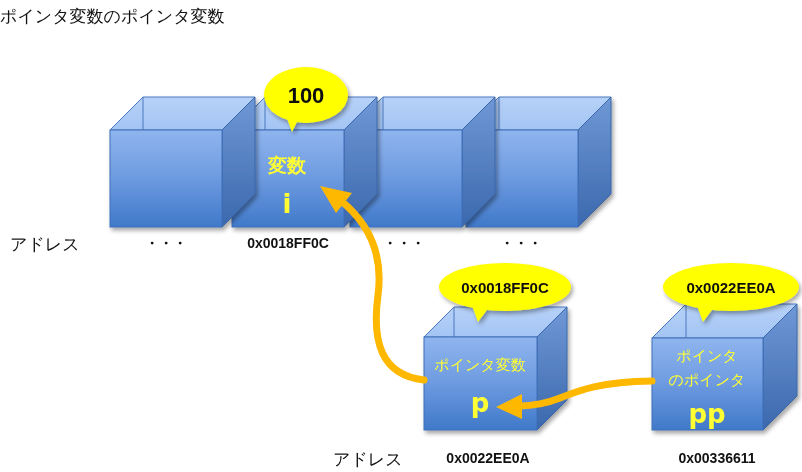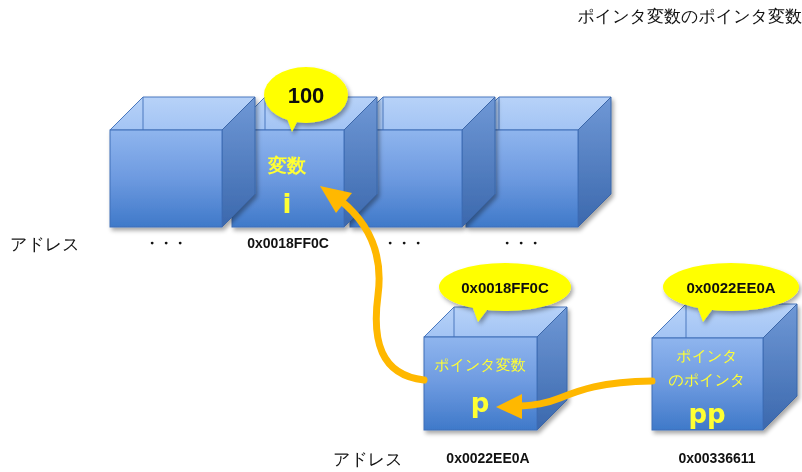--- a/index.html
+++ b/index.html
@@ -1,17 +1,17 @@
 <!DOCTYPE html>
 <html><head>
 <meta charset="utf-8">
 <style>
   html, body { margin:0; padding:0; background:#ffffff; }
   body { width:802px; height:472px; position:relative; overflow:hidden; font-family:"DejaVu Sans", sans-serif; }
-  .title { position:absolute; left:0; width:802px; top:5px; text-align:right; font-size:17px; color:#111; }
+  .title { position:absolute; left:0; width:802px; top:5px; text-align:left; font-size:17px; color:#111; }
   svg { position:absolute; left:0; top:0; }
   .lbl { font-family:"DejaVu Sans", sans-serif; }
   .addr { font-family:"Liberation Sans", sans-serif; font-weight:bold; font-size:14px; fill:#111; }
   .bubtext { font-family:"Liberation Sans", sans-serif; font-weight:bold; fill:#111; }
 </style>
 </head>
 <body>
 
 <div class="title">ポインタ変数のポインタ変数</div>
 

